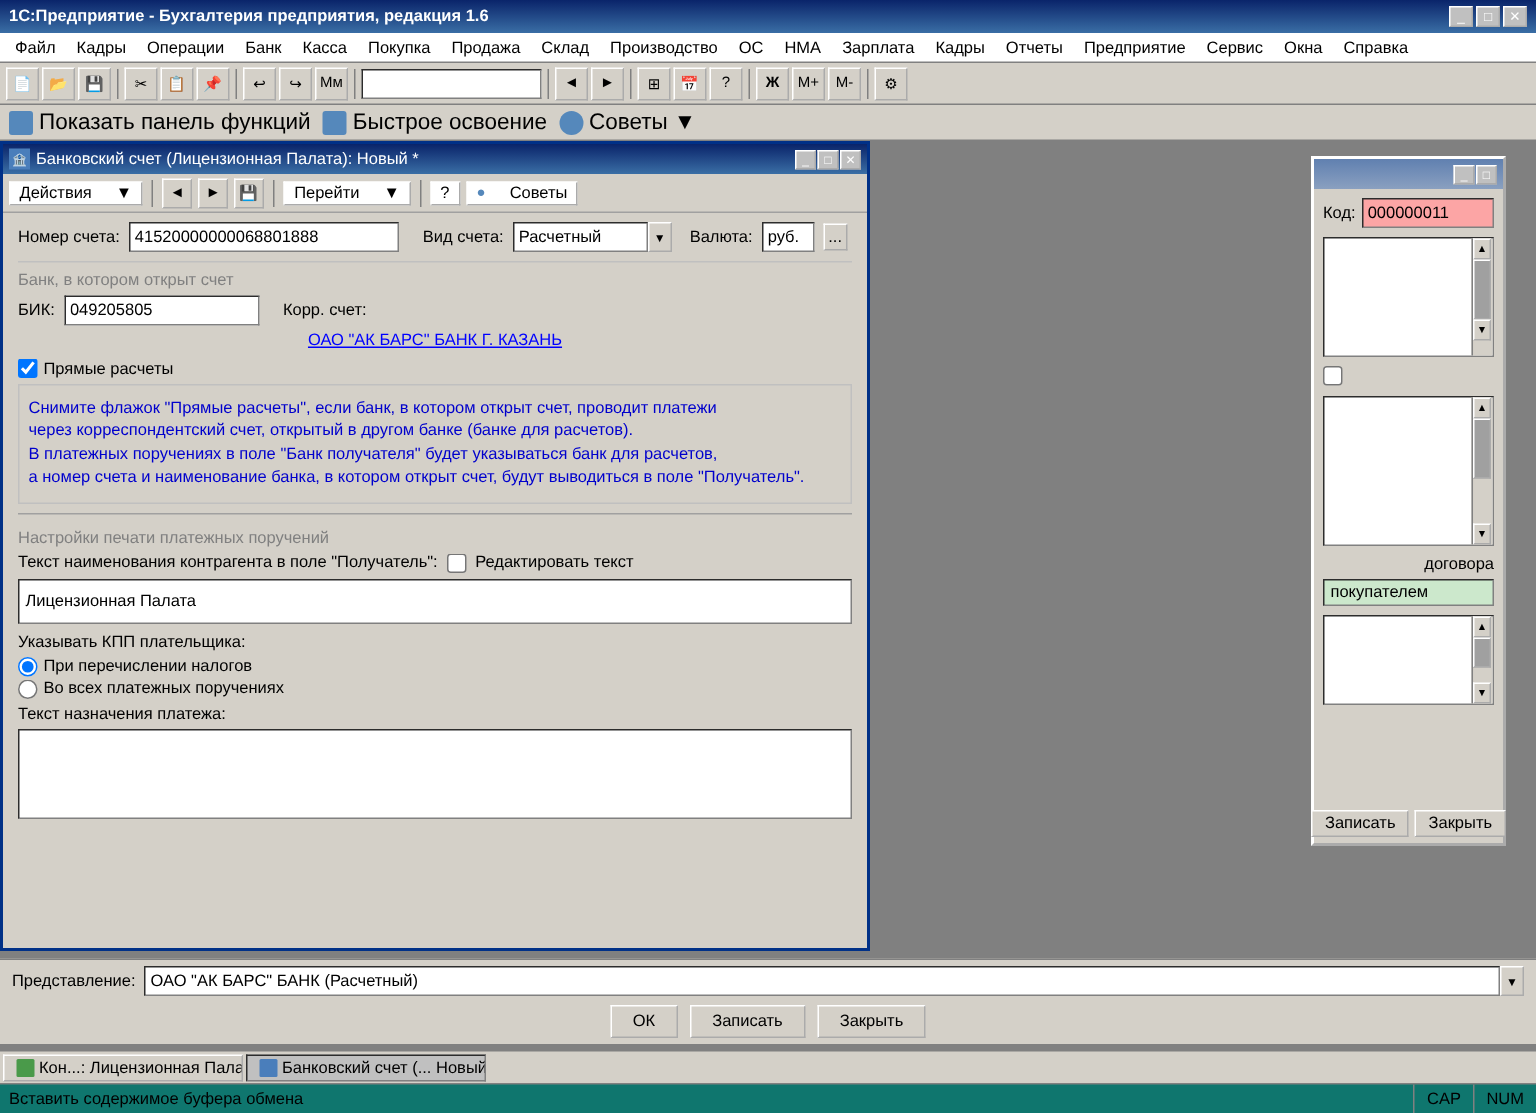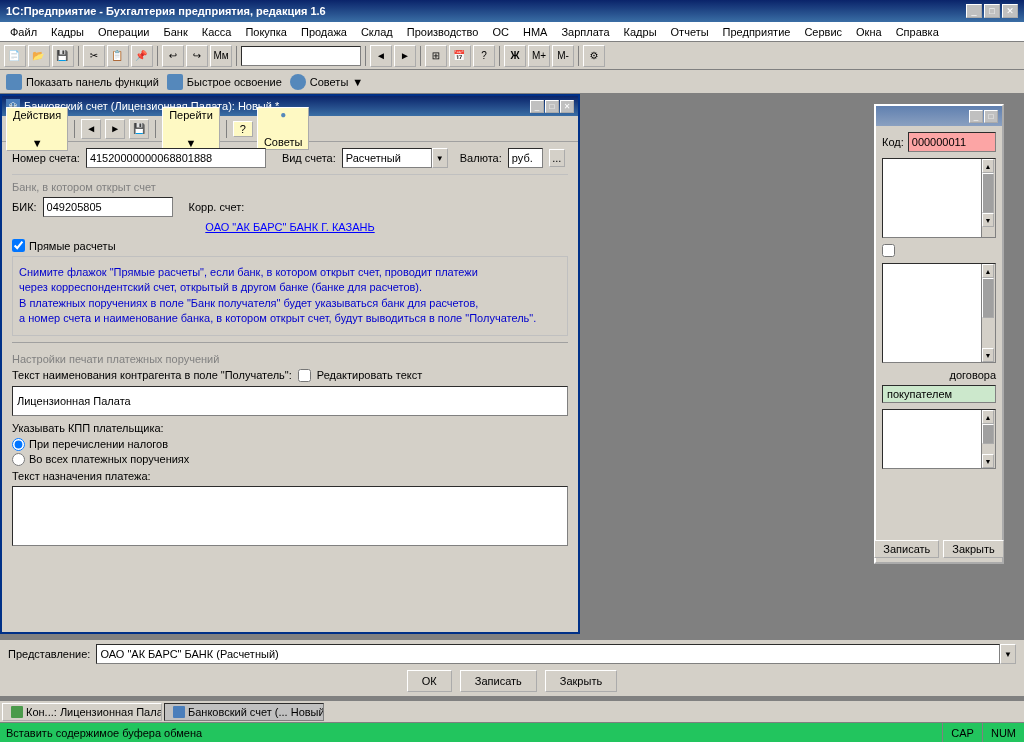--- a/index.html
+++ b/index.html
@@ -87,21 +87,21 @@
       border-bottom: 1px solid #808080;
       padding: 2px 6px;
       display: flex;
       gap: 8px;
       height: 24px;
       align-items: center;
     }
     .func-btn {
       display: flex; align-items: center; gap: 4px;
       cursor: pointer;
-      font-size: 11px;
+      font-size: 15px;
     }
     .func-icon {
       width: 16px; height: 16px;
       background: #4a7ebb;
       border-radius: 2px;
     }
 
     
     .main-area {
       position: relative;
@@ -146,25 +146,25 @@
       background: #d4d0c8;
       border-bottom: 1px solid #a0a0a0;
       padding: 2px 4px;
       display: flex;
       gap: 4px;
       height: 26px;
       align-items: center;
     }
     .bank-tb-btn {
       padding: 1px 6px;
-      background: #fef9c3;
-      border: 1px outset #fff;
-      font-size: 11px;
-      cursor: pointer;
-      display: flex; align-items: center; gap: 16px; flex-direction: column;
+      background: #ffffff;
+      border: 1px outset #fff;
+      font-size: 11px;
+      cursor: pointer;
+      display: flex; align-items: center; gap: 16px;
     }
     .bank-tb-icon-btn {
       width: 20px; height: 20px;
       background: #d4d0c8;
       border: 1px outset #fff;
       font-size: 10px;
       display: flex; align-items: center; justify-content: center;
       cursor: pointer;
     }
     .bank-sep { width: 1px; height: 18px; background: #808080; margin: 0 2px; }
@@ -326,21 +326,21 @@
       cursor: pointer;
     }
 
     
     .status-bar {
       position: absolute;
       bottom: 0;
       left: 0;
       right: 0;
       height: 20px;
-      background: #22c55e;
+      background: #0f766e;
       border-top: 1px solid #808080;
       display: flex;
       align-items: center;
     }
     .status-text {
       flex: 1;
       padding: 0 6px;
       font-size: 11px;
     }
     .status-indicators {

